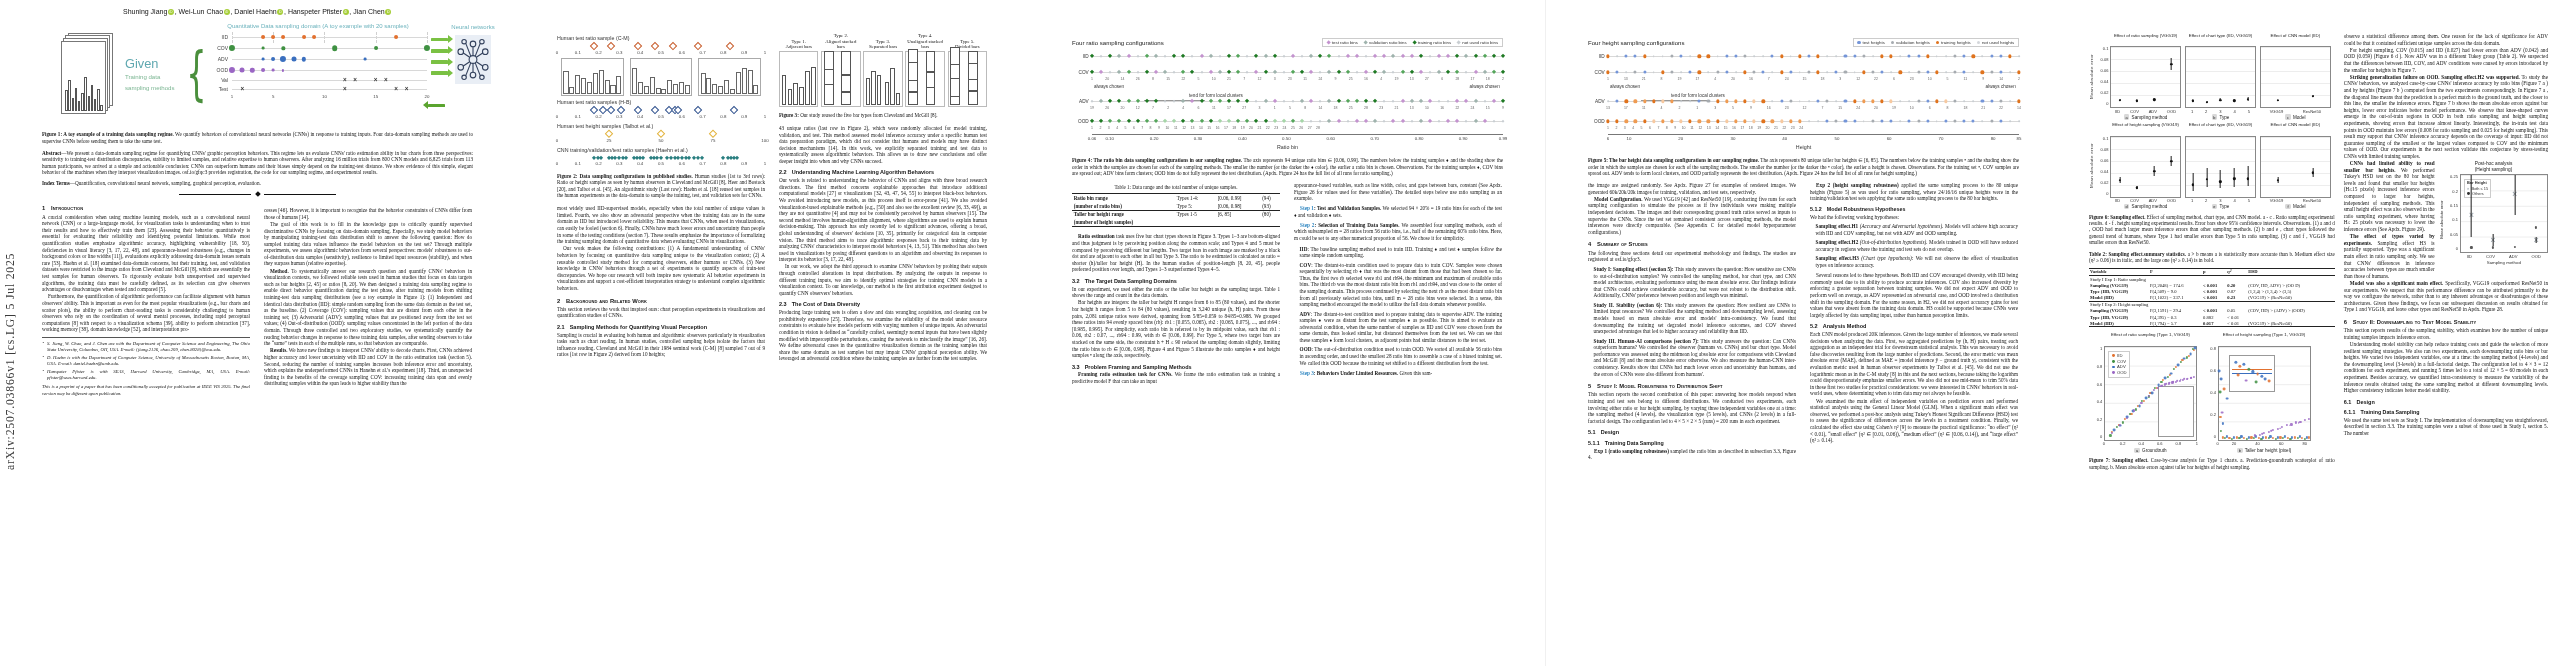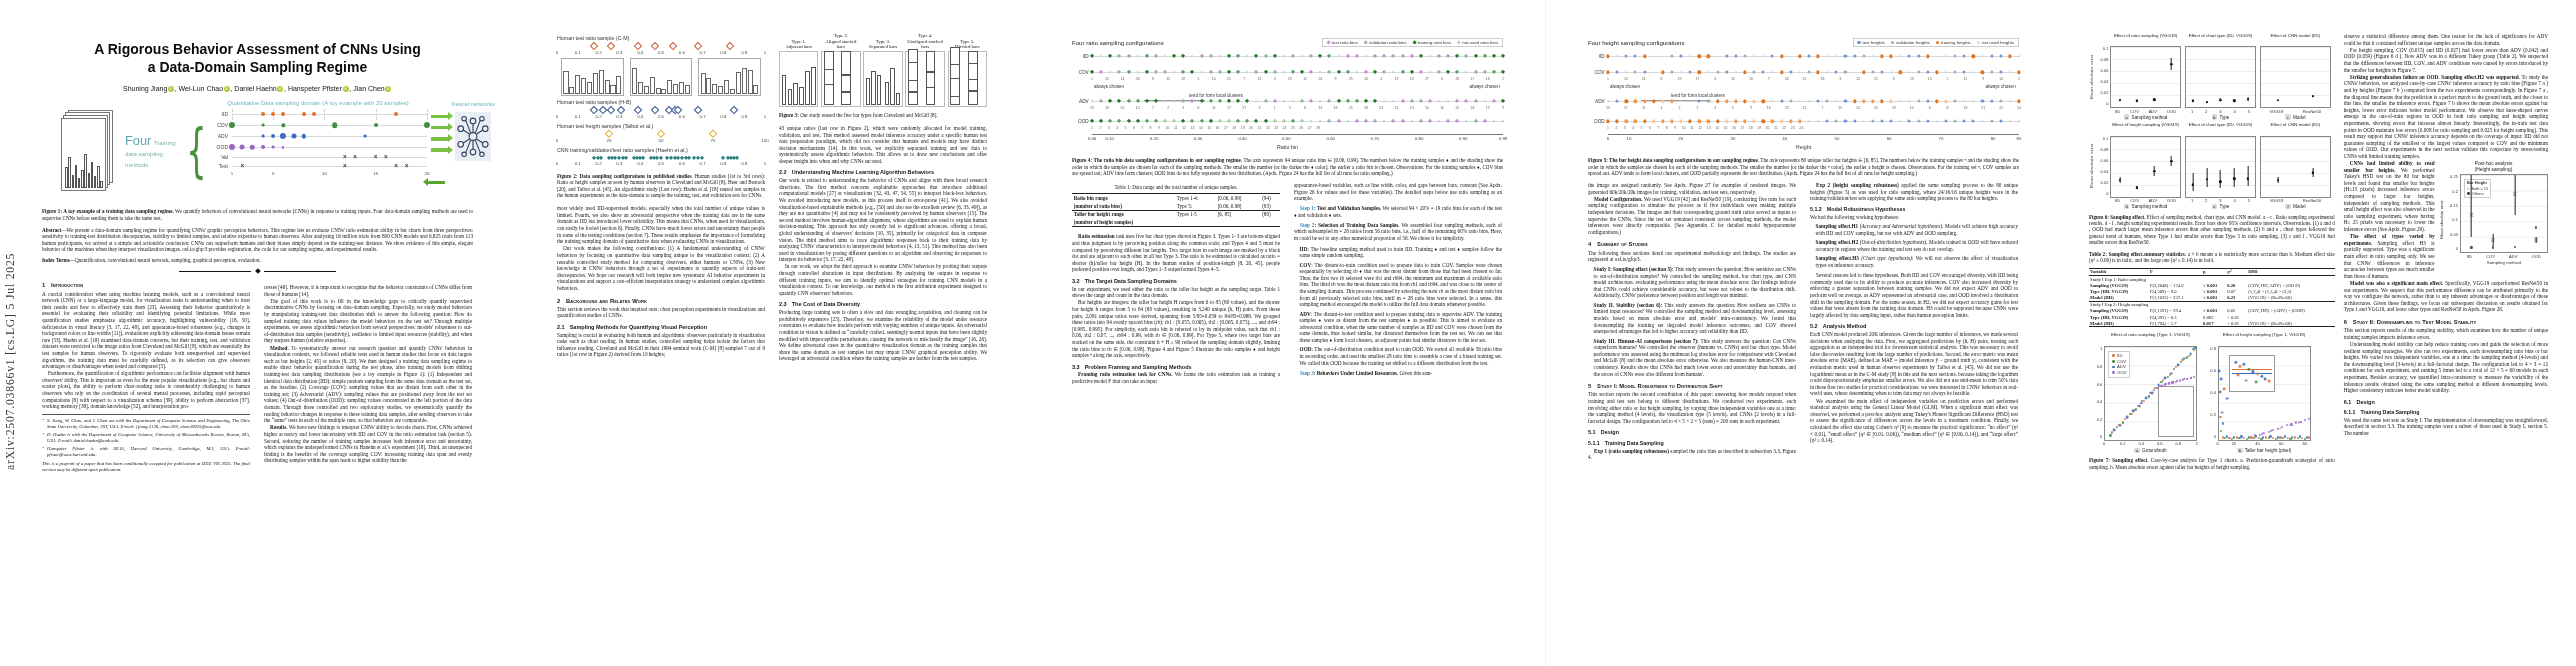--- a/index.html
+++ b/index.html
@@ -133,24 +133,20 @@
   .insets{display:flex;justify-content:space-between;margin:2.2px 4.4px 1.1px}
   .insetbox{width:58px;height:34px;border:0.6px solid #aaa;display:flex;align-items:flex-end;gap:0.8px;padding:1.1px}
   .insetbox i{flex:1;background:#fff;border:0.6px solid #666;display:block}
   .s14{position:relative;height:7.8px}
 </style>
 </head>
 <body>
 
 <div class="page" style="left:0">
   <div class="arxiv">arXiv:2507.03866v1  [cs.LG]  5 Jul 2025</div>
-  <div class="title">
-    <div>A Rigorous Behavior Assessment of CNNs Using</div>
-    <div>a Data-Domain Sampling Regime</div>
-  </div>
   <div class="authors">
     <span>Shuning Jiang</span><span class="orcid"></span><span>, </span><span>Wei-Lun Chao</span><span class="orcid"></span><span>, </span><span>Daniel Haehn</span><span class="orcid"></span><span>, </span><span>Hanspeter Pfister</span><span class="orcid"></span><span>, </span><span>Jian Chen</span><span class="orcid"></span>
   </div>
 
   <div class="teaser">
     <div class="cardstack">
       <div class="card" style="left:6.7px;top:0"></div>
       <div class="card" style="left:4.4px;top:2.8px"></div>
       <div class="card" style="left:2.2px;top:5.6px"></div>
       <div class="card" style="left:0;top:8.3px">
@@ -164,21 +160,21 @@
             <i style="height: 60%;"></i>
             <i style="height: 25%;"></i>
             <i style="height: 45%;"></i>
             <i style="height: 18%;"></i>
             <i style="height: 38%;"></i>
             <i style="height: 8%;"></i>
           </div>
       </div>
     </div>
     <div class="fourlab">
-      <span class="big">Four</span> <span class="rest">Training data sampling methods</span>
+      <span class="big">Given</span> <span class="rest">Training data sampling methods</span>
     </div>
     <div class="brace">{</div>
     <div class="dompanel">
       <div class="domtitle">Quantitative Data sampling domain (A toy example with 20 samples)</div>
       <div class="trow">
           <div class="rl">IID</div>
           <div class="striphold">
             <div class="gline" style="left:0"></div>
             <div class="gline" style="left:21.1%"></div>
             <div class="gline" style="left:47.4%"></div>

